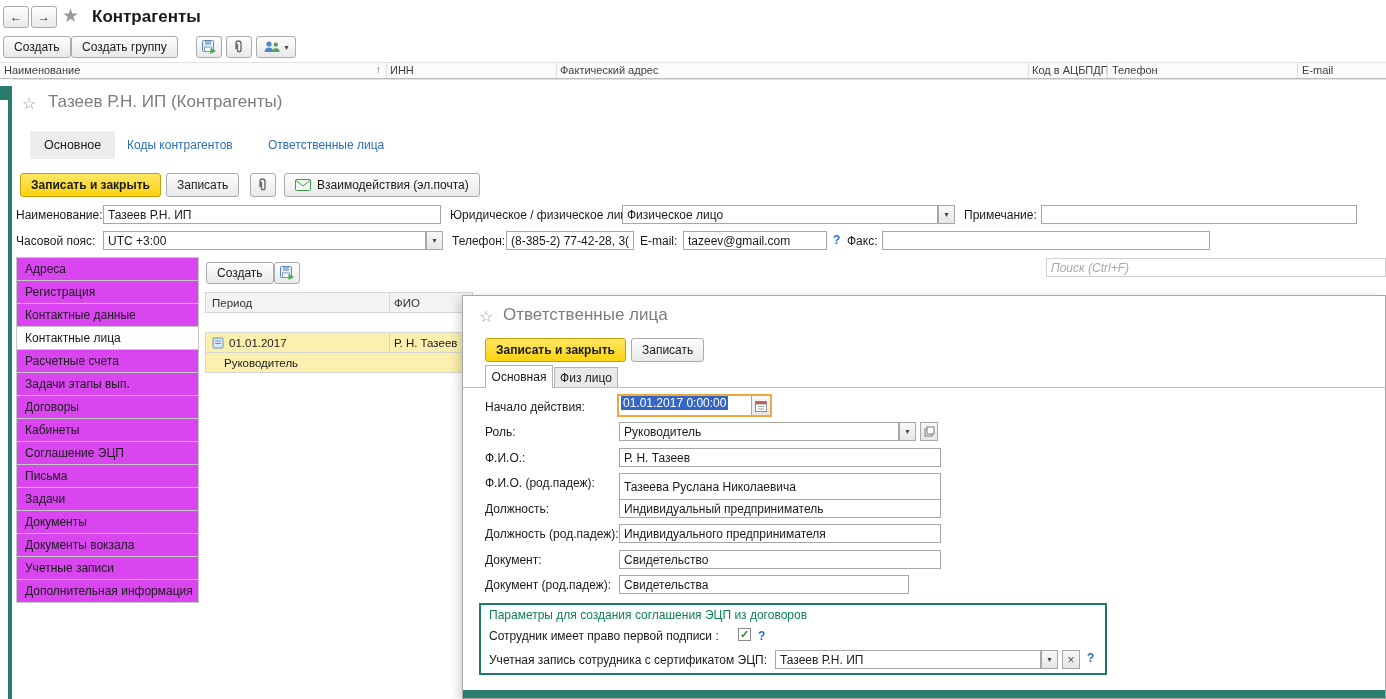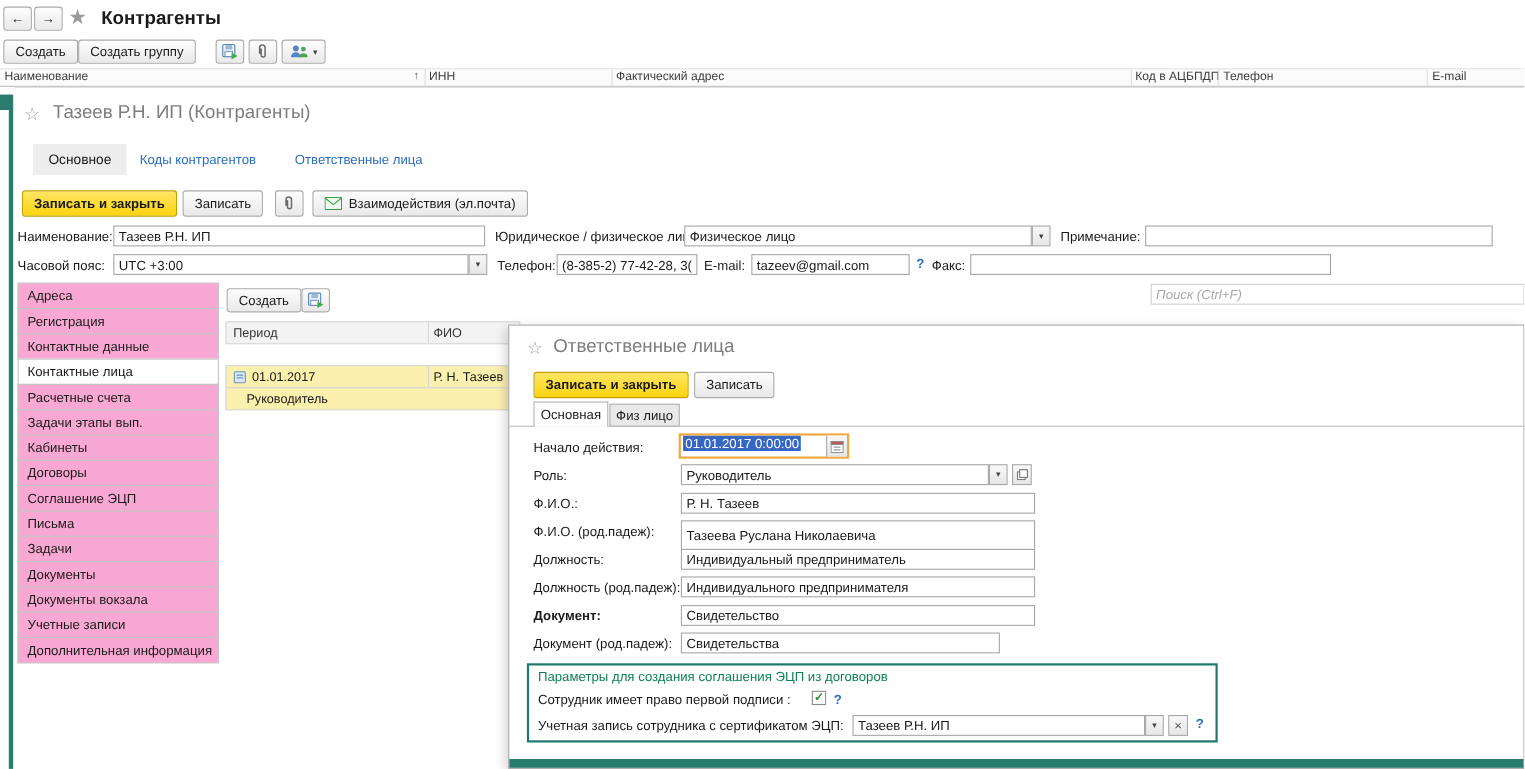--- a/index.html
+++ b/index.html
@@ -19,21 +19,21 @@
        align-items:center;justify-content:center;font-size:8px;color:#444;}
   .sqbtn{border:1px solid #a7a7a7;background:linear-gradient(#f8f8f8,#e6e6e6);display:flex;
        align-items:center;justify-content:center;font-size:11px;color:#555;}
   .label{font-size:12px;white-space:nowrap;color:#1a1a1a;}
   .link{color:#2a6ebb;font-size:12px;white-space:nowrap;}
   .help{color:#2a6ebb;font-size:12px;font-weight:700;}
   .title-gray{font-size:17px;color:#7d7d7d;white-space:nowrap;}
   .star{color:#9a9a9a;}
   .hdrtext{font-size:11px;color:#3e3e3e;white-space:nowrap;}
   .navwrap{width:183px;}
-  .navitem{background:#f9a8d4;border:1px solid #c6c6c6;height:22px;display:flex;align-items:center;
+  .navitem{background:#d946ef;border:1px solid #c6c6c6;height:22px;display:flex;align-items:center;
            padding:0 8px;font-size:12px;white-space:nowrap;overflow:hidden;}
   .navitem + .navitem{margin-top:-1px;}
   .navitem.sel{background:#ffffff;}
   .trow{border:1px solid #d6d6d6;display:flex;align-items:center;font-size:11.5px;}
   .thead{background:#f3f3f3;color:#333;}
   .tyellow{background:#fbf0ae;}
   .cell1{width:184px;height:100%;display:flex;align-items:center;gap:5px;padding:0 0 0 6px;
          border-right:1px solid #d6d6d6;box-sizing:border-box;overflow:hidden;}
   .cell2{flex:1;height:100%;display:flex;align-items:center;padding:0 4px;overflow:hidden;}
   .dtab{border:1px solid #b2b2b2;display:flex;align-items:center;justify-content:center;
@@ -161,22 +161,22 @@
     <div class="abs label" style="left:834px;top:154px;">Факс:</div>
     <input class="abs ctl" style="left: 869px; top: 151px; width: 328px; height: 19px;" value="">
 
     <div class="abs navwrap" style="left:3px;top:177px;">
       <div class="navitem">Адреса</div>
       <div class="navitem">Регистрация</div>
       <div class="navitem">Контактные данные</div>
       <div class="navitem sel">Контактные лица</div>
       <div class="navitem">Расчетные счета</div>
       <div class="navitem">Задачи этапы вып.</div>
+      <div class="navitem">Договоры</div>
       <div class="navitem">Кабинеты</div>
-      <div class="navitem">Договоры</div>
       <div class="navitem">Соглашение ЭЦП</div>
       <div class="navitem">Письма</div>
       <div class="navitem">Задачи</div>
       <div class="navitem">Документы</div>
       <div class="navitem">Документы вокзала</div>
       <div class="navitem">Учетные записи</div>
       <div class="navitem">Дополнительная информация</div>
     </div>
 
     <div class="abs btn" style="left:193px;top:182px;height:22px;">Создать</div>
@@ -268,21 +268,21 @@
 
     <div class="abs label" style="left:22px;top:180px;">Ф.И.О.  (род.падеж):</div>
     <input class="abs ctl" style="left: 156px; top: 177px; width: 322px; height: 27px;" value="Тазеева Руслана Николаевича">
 
     <div class="abs label" style="left:22px;top:206px;">Должность:</div>
     <input class="abs ctl" style="left: 156px; top: 203px; width: 322px; height: 19px;" value="Индивидуальный предприниматель">
 
     <div class="abs label" style="left:22px;top:231px;">Должность  (род.падеж):</div>
     <input class="abs ctl" style="left: 156px; top: 228px; width: 322px; height: 19px;" value="Индивидуального предпринимателя">
 
-    <div class="abs label" style="left:22px;top:257px;font-weight:bold;">Документ:</div>
+    <div class="abs label" style="left:22px;top:257px;">Документ:</div>
     <input class="abs ctl" style="left: 156px; top: 254px; width: 322px; height: 19px;" value="Свидетельство">
 
     <div class="abs label" style="left:22px;top:282px;">Документ (род.падеж):</div>
     <input class="abs ctl" style="left: 156px; top: 279px; width: 290px; height: 19px;" value="Свидетельства">
 
     <div class="abs greenbox" style="left:16px;top:307px;width:628px;height:72px;">
       <div class="abs" style="left:8px;top:3px;font-size:12px;color:#0e8152;white-space:nowrap;">Параметры для создания соглашения ЭЦП из договоров</div>
       <div class="abs label" style="left:8px;top:24px;">Сотрудник имеет право первой подписи :</div>
       <div class="abs cb" style="left:257px;top:23px;">
         <span>✓</span>

